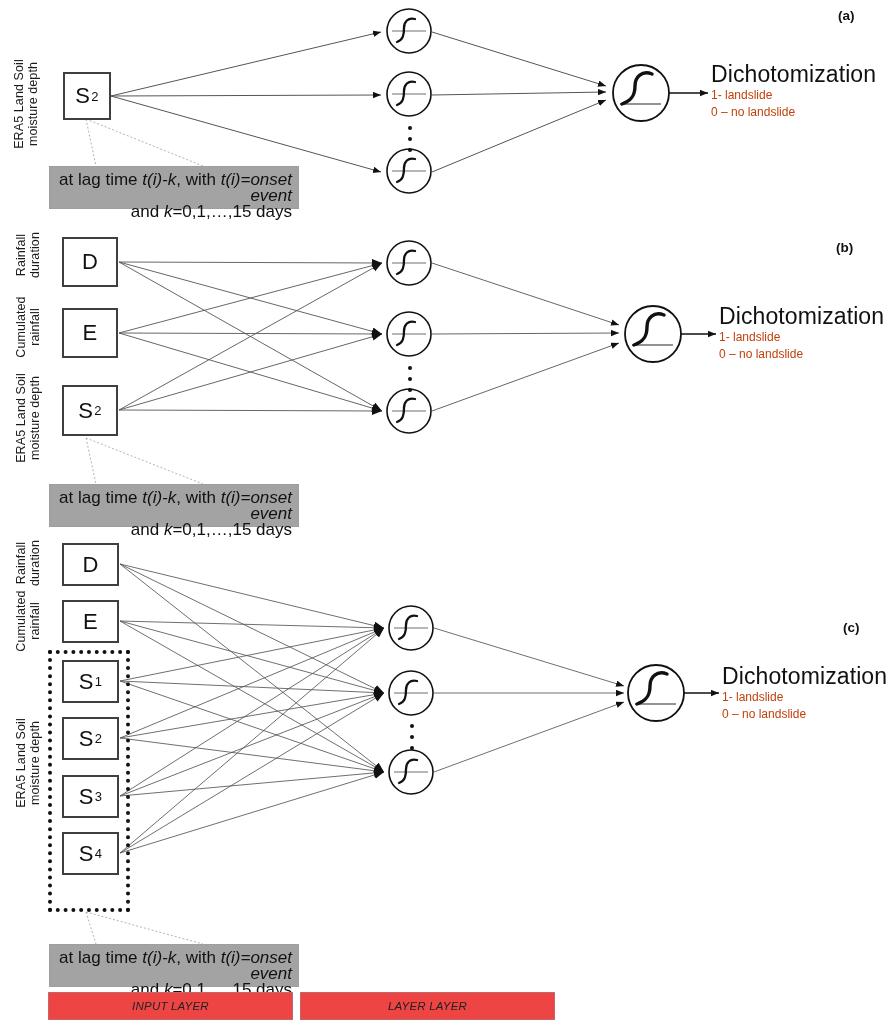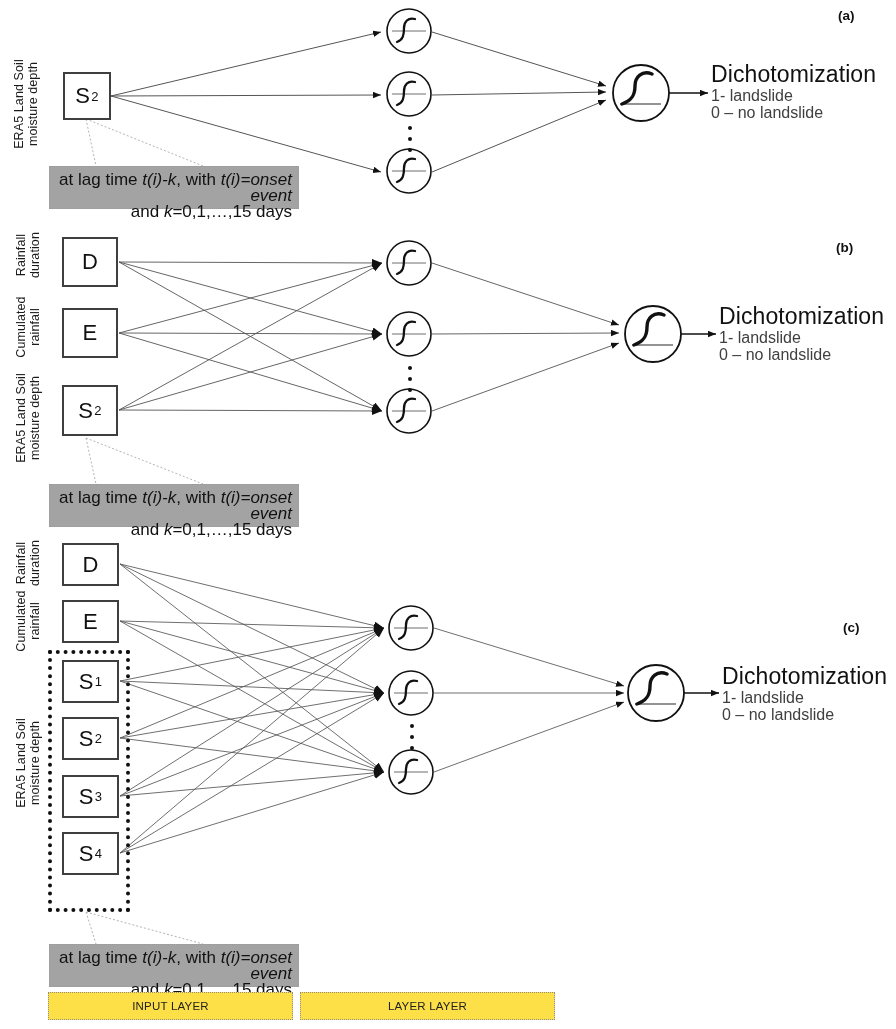--- a/index.html
+++ b/index.html
@@ -71,46 +71,47 @@
   
   .outblock{position:absolute;}
   .outblock .title{
     font-size:23px;
     line-height:25px;
     color:#111;
     white-space:nowrap;
     letter-spacing:.1px;
   }
   .outblock .line{
-    font-size:16px;
+    font-size:12px;
     line-height:17px;
-    color:#404040;
+    color:#c2410c;
     white-space:nowrap;
   }
 
   
   .plabel{
     position:absolute;
     font-size:13.5px;
     font-weight:bold;
     color:#111;
   }
 
   
   .layerbox{
     position:absolute;
     box-sizing:border-box;
     border:1px dotted #8d8d8d;
-    background:#fde047;
+    background:#ef4444;
     display:flex;
     align-items:center;
     justify-content:center;
     font-size:11.5px;
     letter-spacing:.2px;
     color:#222;
+    font-style:italic;
   }
 
   
   .group-dash{
     position:absolute;
     box-sizing:border-box;
     border:4px dotted #111;
     background:transparent;
     pointer-events:none;
   }

